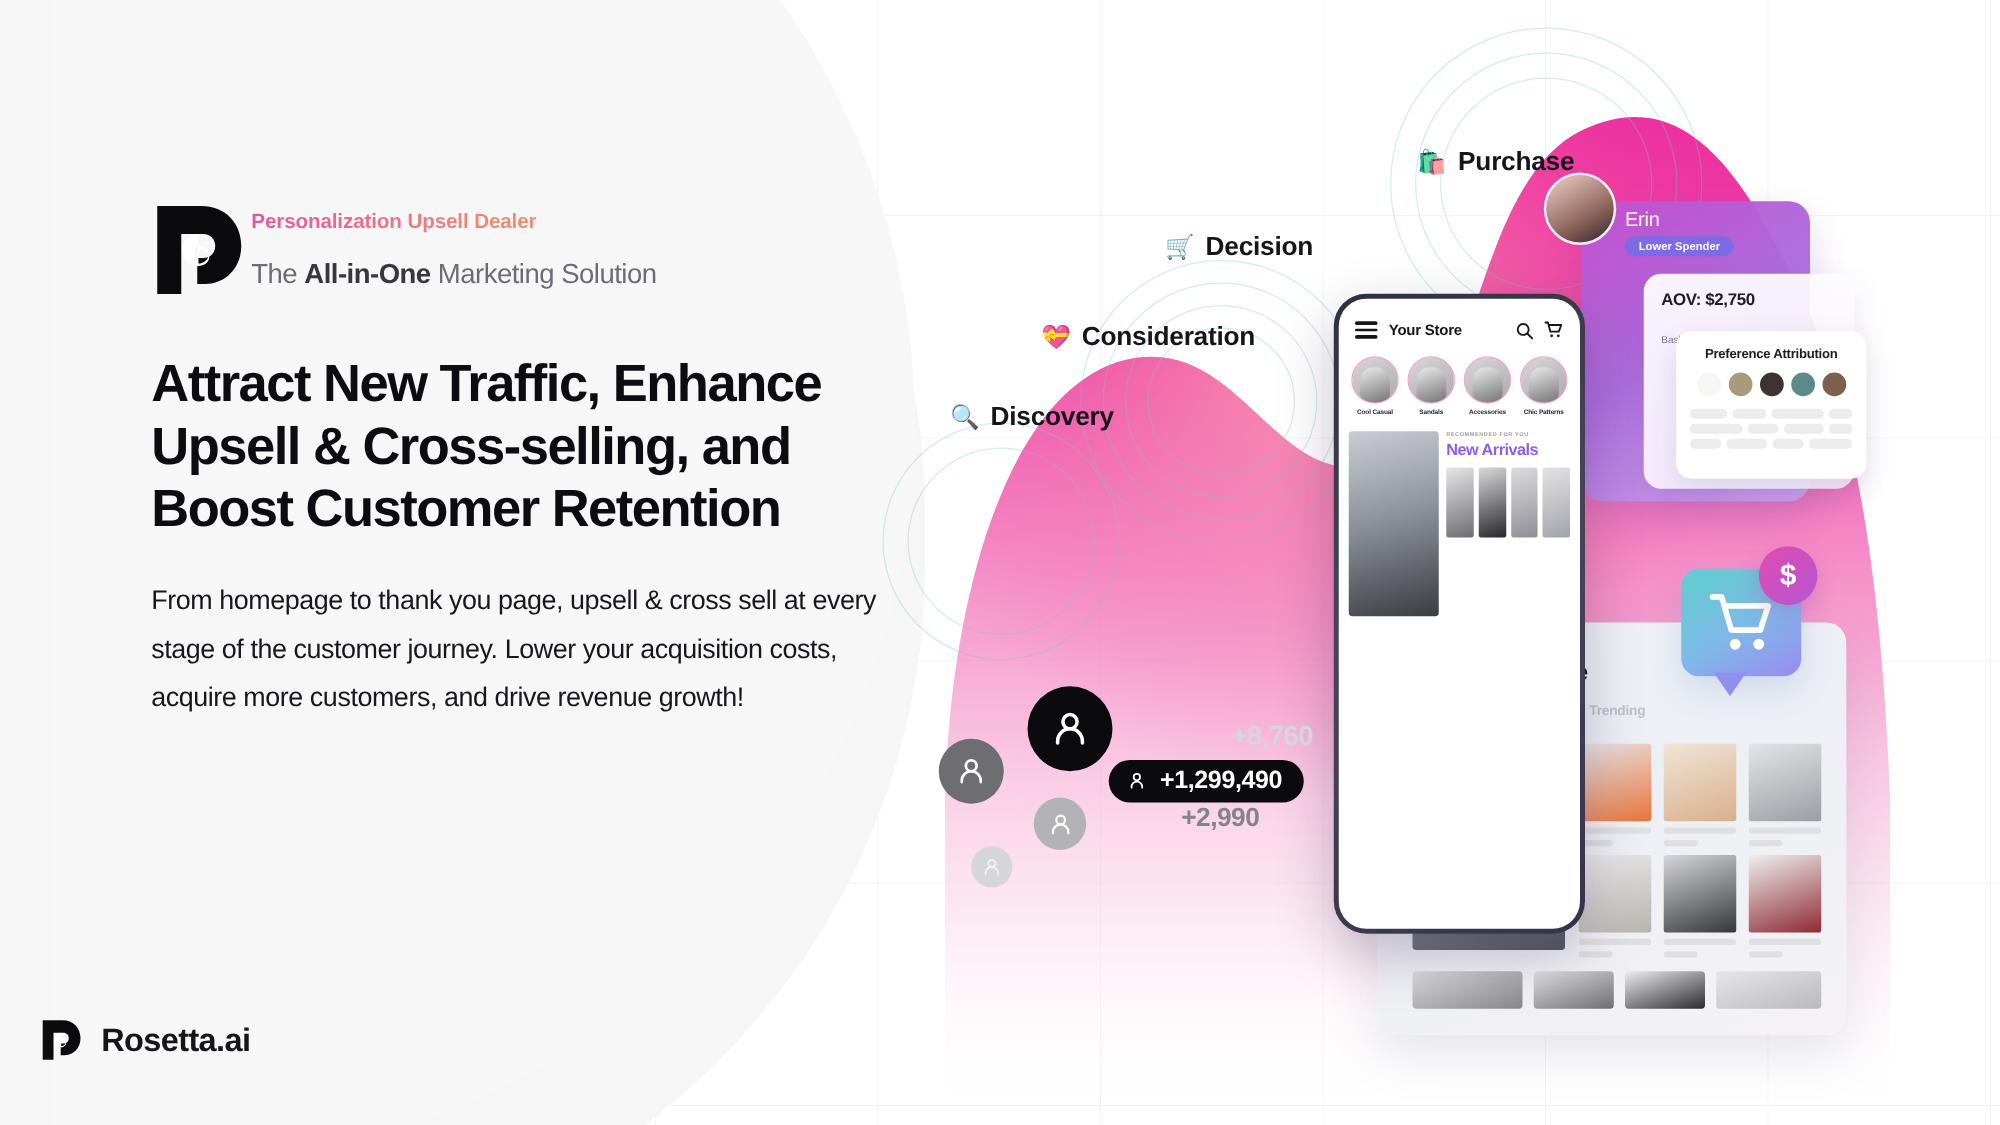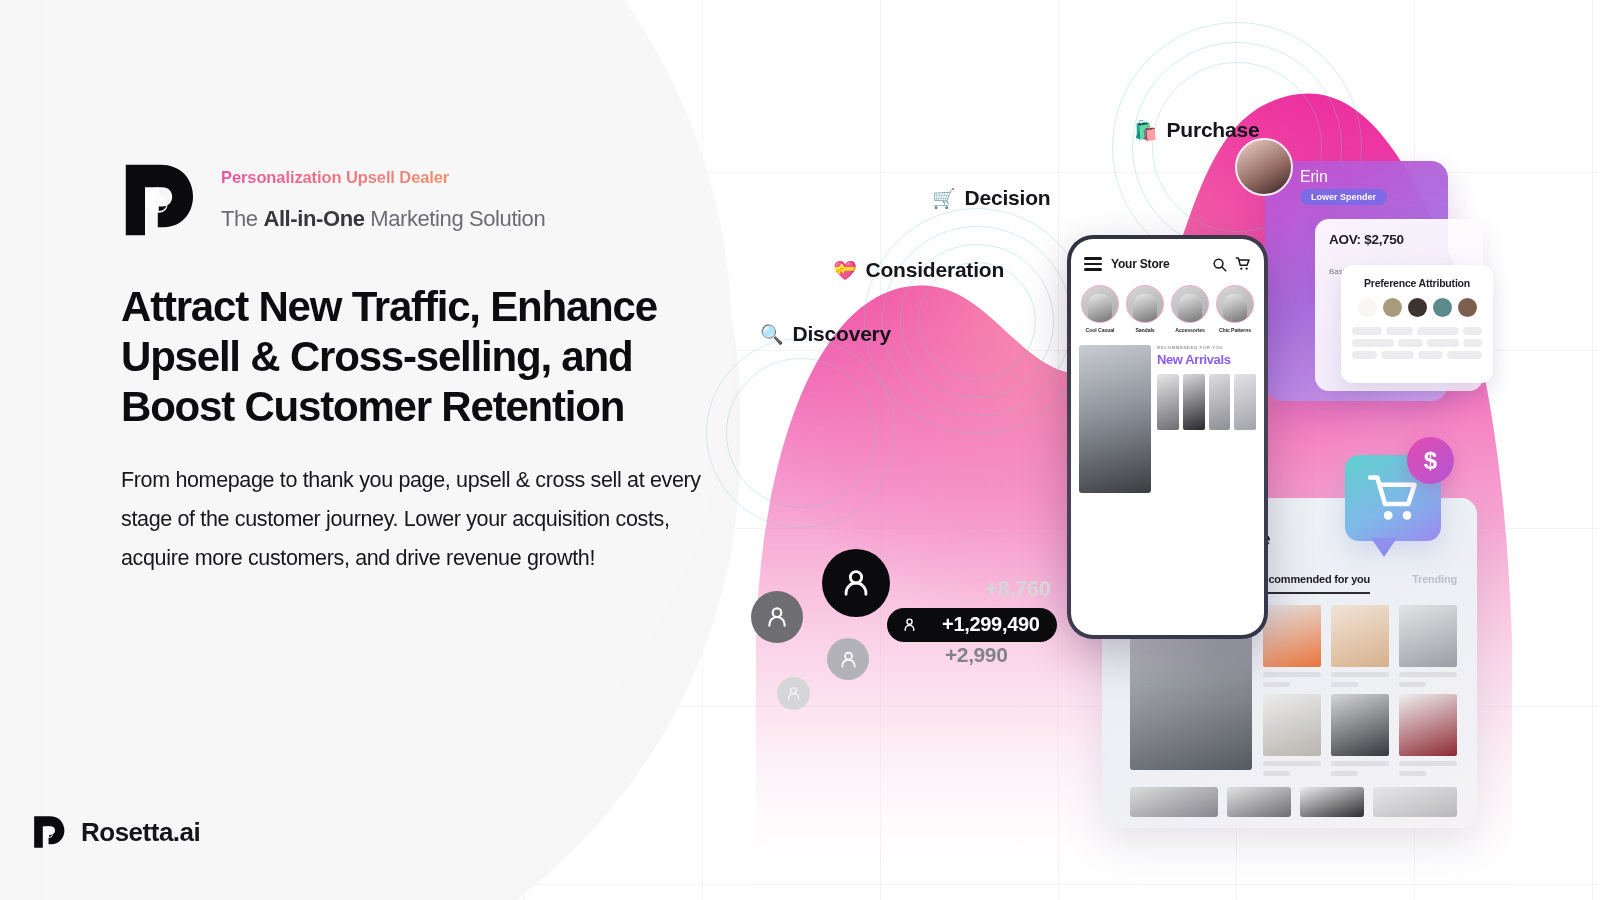--- a/index.html
+++ b/index.html
@@ -59,21 +59,21 @@
   }
   .stage .emj{ font-size:19px; line-height:1; }
   .st-discovery{ left:60px; top:322px; }
   .st-consideration{ left:133px; top:258px; }
   .st-decision{ left:232px; top:186px; }
   .st-purchase{ left:434px; top:118px; }
 
   
   .phone{
     position:absolute; left:367px; top:235px;
-    width:201px; height:404px;
+    width:201px; height:512px;
     background:linear-gradient(150deg,#2e3040,#4b4458 45%,#33344a);
     border-radius:26px; padding:4px;
     box-shadow:0 16px 44px rgba(40,20,60,.25);
     z-index:12;
   }
   .phone-screen{
     width:100%; height:100%;
     background:#fff; border-radius:22px; overflow:hidden;
     position:relative;
   }
@@ -177,21 +177,21 @@
     width:375px; height:330px;
     border-radius:16px;
     background:linear-gradient(155deg,#eef3f6 0%,#eceff4 40%,#f4f2f5 100%);
     box-shadow:0 16px 40px rgba(80,90,120,.14);
     padding:18px 20px 0 28px;
     overflow:hidden;
     z-index:10;
   }
   .rec-eyebrow{ font-size:7.5px; font-weight:700; color:#9a9aa4; letter-spacing:1.1px; }
   .rec-title{ font-size:19px; font-weight:800; color:#15151a; margin-top:3px; letter-spacing:-.5px; }
-  .rec-tabs{ display:flex; gap:42px; margin-top:23px;justify-content:flex-end; }
+  .rec-tabs{ display:flex; gap:26px; margin-top:13px; }
   .rec-tab{ font-size:11px; font-weight:700; color:#bfbfc8; padding-bottom:7px; letter-spacing:-.2px; }
   .rec-tab.active{ color:#1d1d22; border-bottom:2px solid #2a2a30; }
   .rec-grid{ display:flex; gap:11px; margin-top:11px; }
   .rec-hero{
     width:122px; height:165px; border-radius:3px; flex:none;
     background:linear-gradient(160deg,#d7d7da,#9ea2a8 40%,#555a60);
   }
   .rec-cols{ flex:1; }
   .rec-row{ display:flex; gap:10px; }
   .rec-cell{ flex:1; }
@@ -231,32 +231,32 @@
     z-index:13;
   }
   .av svg{ display:block; }
   .av1{ left:122px; top:549px; width:68px; height:68px; background:#0b0b0e; }
   .av2{ left:51px; top:591px; width:52px; height:52px; background:#6d6d72; }
   .av3{ left:127px; top:638px; width:42px; height:42px; background:#b3b3b7; }
   .av4{ left:77px; top:677px; width:33px; height:33px; background:#d6d6d9; }
 
   .cnt-pill{
     position:absolute; left:187px; top:608px;
-    display:flex; align-items:center; gap:24px;
+    display:flex; align-items:center; gap:10px;
     background:#0b0b0e; color:#fff;
     font-size:20px; font-weight:700;
     padding:5px 17px 6px 14px; border-radius:22px;
     letter-spacing:-.3px; z-index:14; white-space:nowrap;
   }
   .cnt-big{ position:absolute; left:285px; top:576px; font-size:22px; font-weight:600; color:#d6d6da; letter-spacing:-.4px; z-index:13; }
   .cnt-mid{ position:absolute; left:245px; top:643px; font-size:21px; font-weight:600; color:#83838a; letter-spacing:-.4px; z-index:13; }
 
   
   .copy{ position:absolute; left:121px; top:160px; width:600px; z-index:20; }
-  .logo-row{ display:flex; align-items:center; gap:20px; }
+  .logo-row{ display:flex; align-items:center; gap:0; }
   .logo-mark{ width:80px; height:80px; flex:none; }
   .tagline1{
     font-size:16.5px; font-weight:700; letter-spacing:-.1px;
     background:linear-gradient(90deg,#e8569b 0%,#ef7f7d 48%,#f5a24b 100%);
     -webkit-background-clip:text; background-clip:text; color:transparent;
   }
   .tagline2{ font-size:22px; color:#6c6c74; letter-spacing:-.4px; margin-top:19px; }
   .tagline2 b{ color:#37373d; font-weight:700; }
 
   h1.headline{

